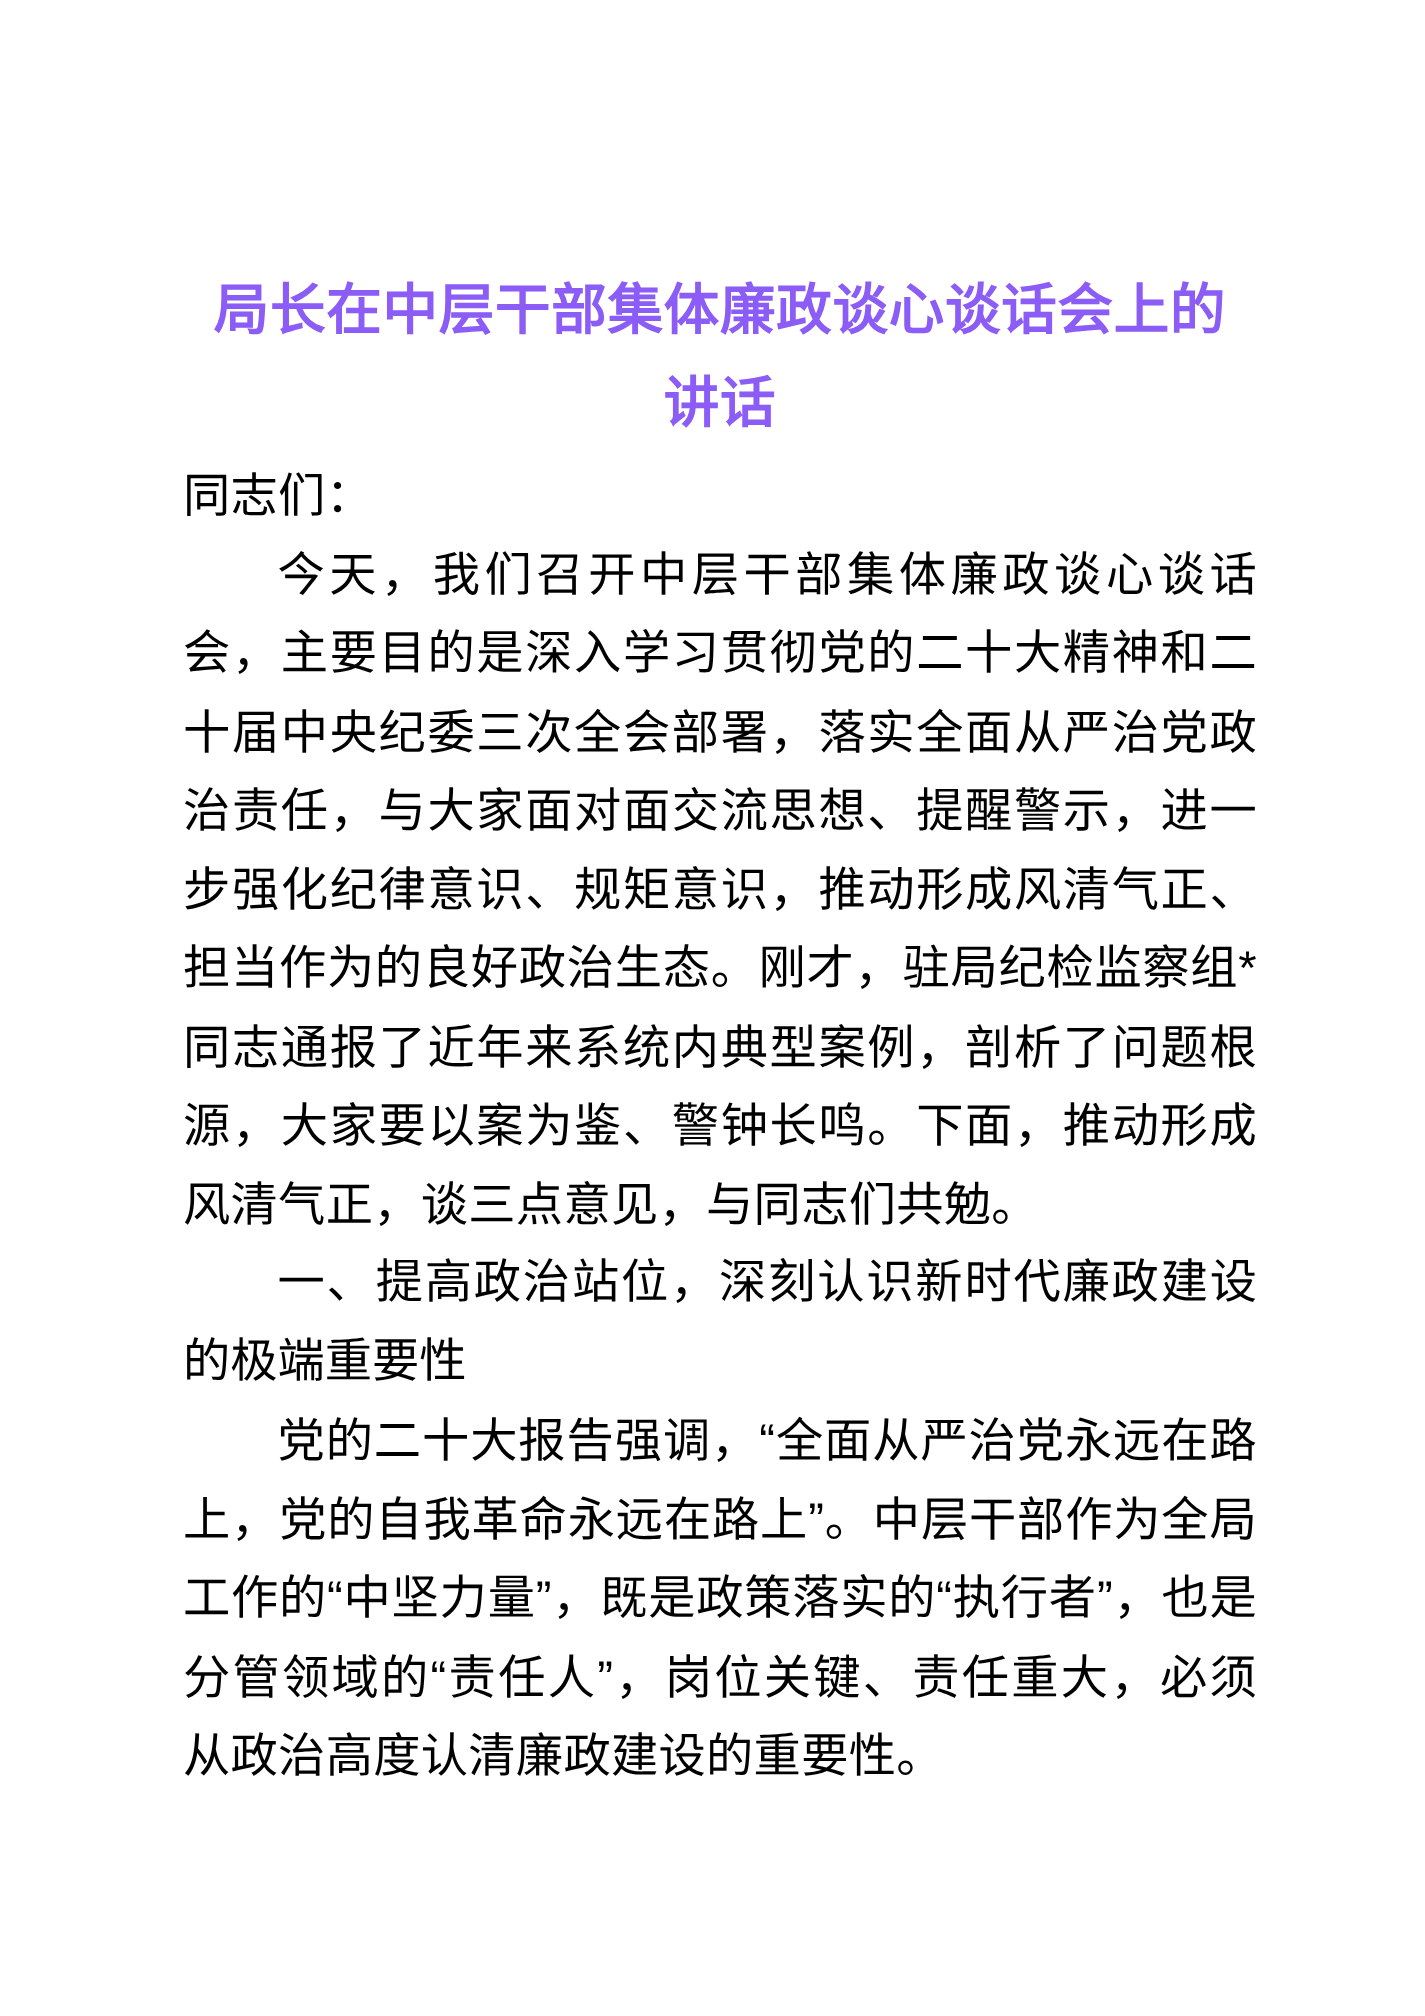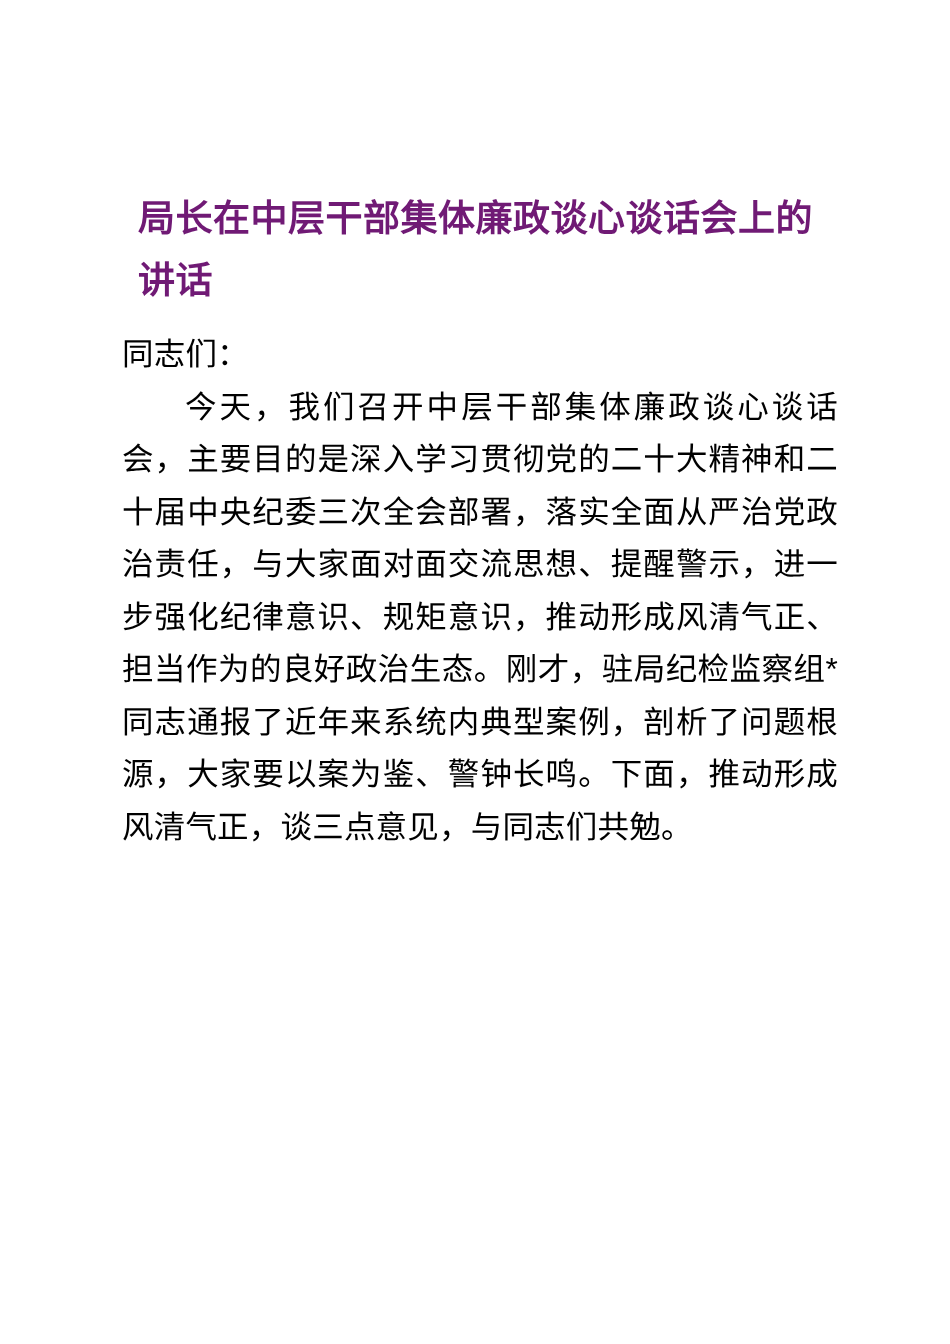--- a/index.html
+++ b/index.html
@@ -26,27 +26,28 @@
 
   .doc-body {
     position: absolute;
     left: 122px;
     top: 0;
     width: 716px;
   }
 
   
   .doc-title {
-    margin: 16px;
+    margin: 4px;
     padding-top: 172px;
     font-size: 37px;
     font-weight: bold;
     line-height: 62px;
+    text-align: center;
     letter-spacing: 0.5px;
-    color: #701a75;
+    color: #8b5cf6;
     font-family: "Liberation Sans", "DejaVu Sans", sans-serif;
   }
 
   
   .para {
     margin: 0;
     font-size: 31.5px;
     line-height: 52.5px;
     text-align: justify;
     text-justify: inter-ideograph;
@@ -80,17 +81,19 @@
 
     <h1 class="doc-title">
       <span>局长在中层干部集体廉政谈心谈话会上的</span><br>
       <span>讲话</span>
     </h1>
 
     <p class="para salutation">同志们：</p>
 
     <p class="para indent">今天，我们召开中层干部集体廉政谈心谈话会，主要目的是深入学习贯彻党的二十大精神和二十届中央纪委三次全会部署，落实全面从严治党政治责任，与大家面对面交流思想、提醒警示，进一步强化纪律意识、规矩意识，推动形成风清气正、担当作为的良好政治生态。刚才，驻局纪检监察组*同志通报了近年来系统内典型案例，剖析了问题根源，大家要以案为鉴、警钟长鸣。下面，推动形成风清气正，谈三点意见，与同志们共勉。</p>
 
+    <p class="para heading">一、提高政治站位，深刻认识新时代廉政建设的极端重要性</p>
 
+    <p class="para indent">党的二十大报告强调，“全面从严治党永远在路上，党的自我革命永远在路上”。中层干部作为全局工作的“中坚力量”，既是政策落实的“执行者”，也是分管领域的“责任人”，岗位关键、责任重大，必须从政治高度认清廉政建设的重要性。</p>
 
   </div>
 
 </div>
 
 </body></html>

